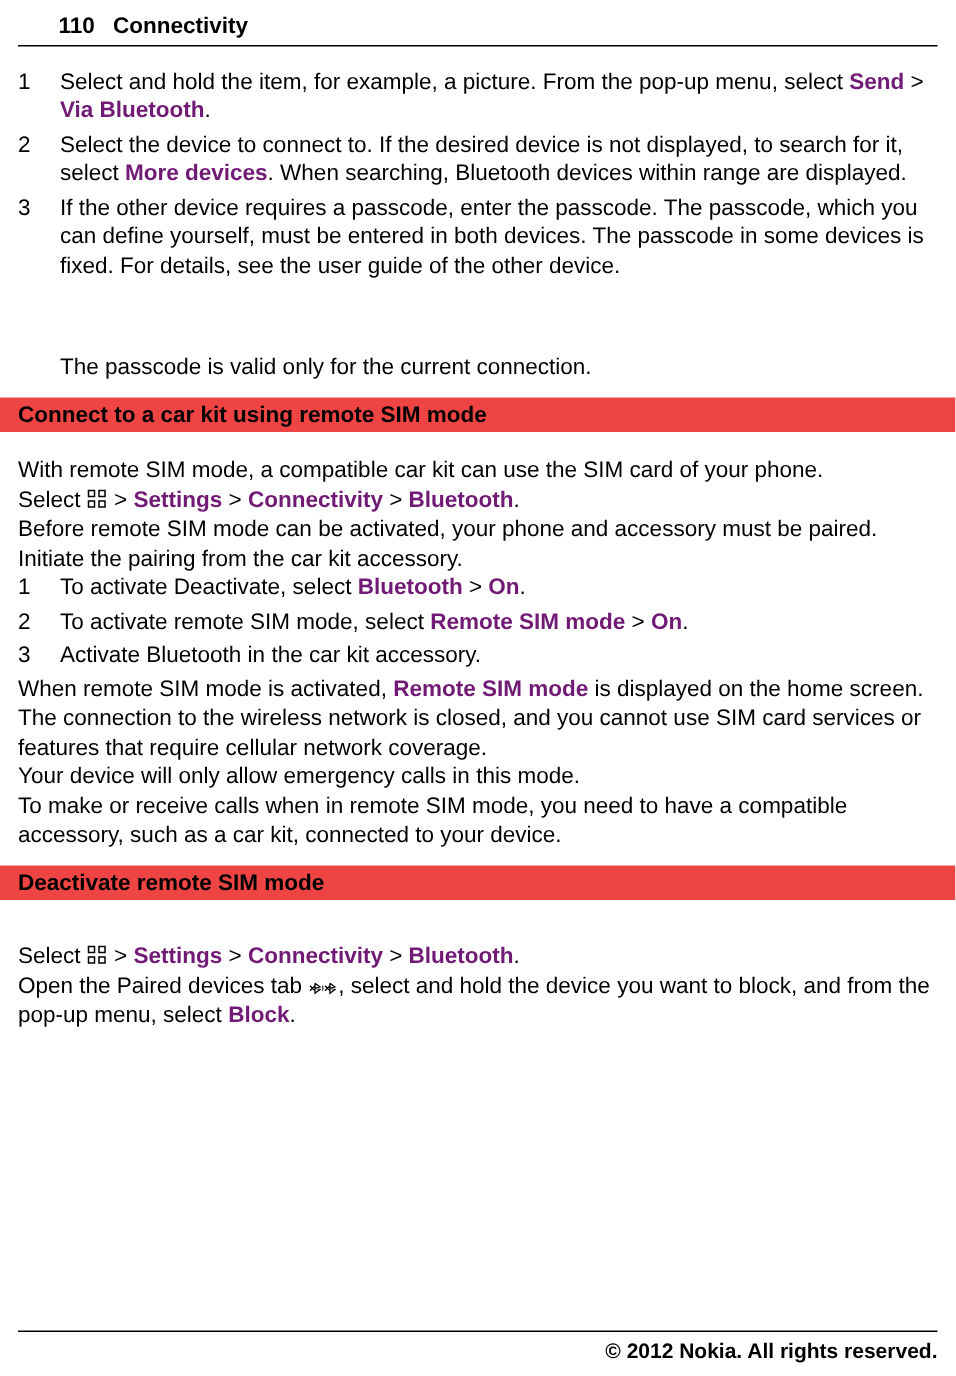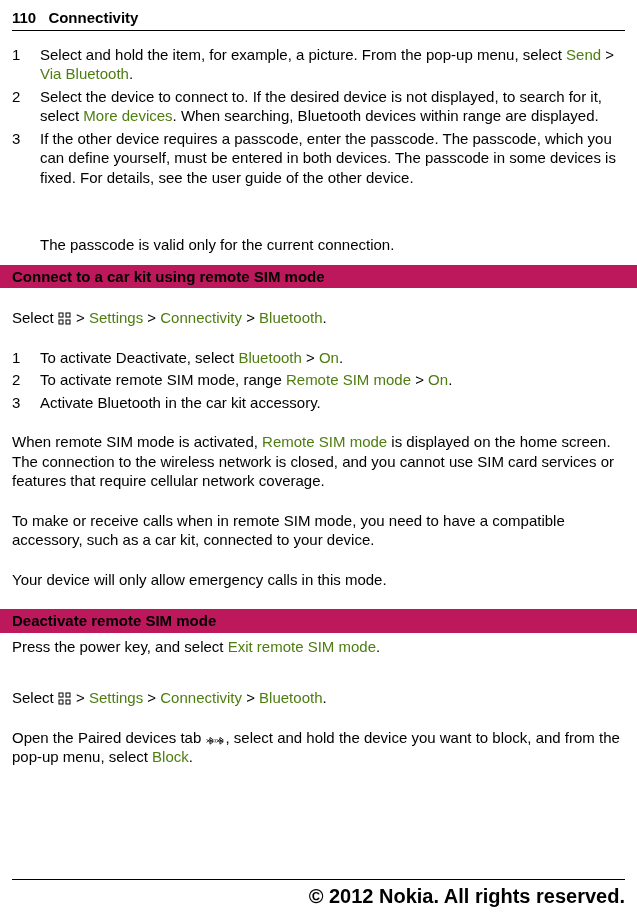--- a/index.html
+++ b/index.html
@@ -24,55 +24,56 @@
       border-bottom: 1.5px solid #000;
       padding-bottom: 2px;
       margin-bottom: 14px;
     }
     .header-row {
       font-weight: bold;
       font-size: 15px;
     }
     .page-num {
       display: inline;
+      margin-left: 27px;
     }
     .section-name {
       display: inline;
       margin-left: 8px;
     }
     .sub-header {
-      background: #be185d;
+      background: #ef4444;
       font-weight: bold;
       padding: 2px 2px;
-      margin: 10px -12px 4px -12px;
+      margin: 10px -12px 16px -12px;
       padding-left: 12px;
       padding-right: 12px;
     }
     ol {
       list-style: none;
       margin: 0;
       padding: 0;
     }
     ol li {
       display: flex;
       margin-bottom: 3px;
     }
     .num {
       width: 28px;
       flex-shrink: 0;
     }
     .litext {
       flex: 1;
     }
     .para {
-      margin: 20px 0;
+      margin: 0 0;
     }
     .bold-inline {
-      font-weight: normal;
-      color: #4d7c0f;
+      font-weight: bold;
+      color: #701a75;
     }
     .icon-menu {
       display: inline-block;
       width: 14px;
       height: 14px;
       vertical-align: middle;
       position: relative;
       top: -1px;
     }
     .icon-menu svg {
@@ -86,21 +87,21 @@
       vertical-align: middle;
     }
     .footer {
       position: absolute;
       bottom: 8px;
       left: 12px;
       right: 12px;
       border-top: 1.5px solid #000;
       text-align: right;
       font-weight: bold;
-      font-size: 20px;
+      font-size: 14px;
       padding-top: 3px;
     }
     .litext-sub {
       padding-left: 28px;
       margin-top: 48px;
     }
   </style>
 </head>
 <body>
 
@@ -129,63 +130,62 @@
     <li>
       <span class="num">3</span>
       <span class="litext">
         <span>If the other device requires a passcode, enter the passcode. The passcode, which you can define yourself, must be entered in both devices. The passcode in some devices is fixed. For details, see the user guide of the other device.</span>
       </span>
     </li>
   </ol>
   <div class="litext-sub">The passcode is valid only for the current connection.</div>
 
   <div class="sub-header">Connect to a car kit using remote SIM mode</div>
+  <div>With remote SIM mode, a compatible car kit can use the SIM card of your phone.</div>
 
   <div class="para">
     <span>Select </span><span class="icon-menu"><svg viewBox="0 0 14 14">
           <rect x="1" y="1" width="4" height="4" fill="none" stroke="#000" stroke-width="1"></rect>
           <rect x="8" y="1" width="4" height="4" fill="none" stroke="#000" stroke-width="1"></rect>
           <rect x="1" y="8" width="4" height="4" fill="none" stroke="#000" stroke-width="1"></rect>
           <rect x="8" y="8" width="4" height="4" fill="none" stroke="#000" stroke-width="1"></rect>
         </svg></span><span> &gt; </span><span class="bold-inline">Settings</span><span> &gt; </span><span class="bold-inline">Connectivity</span><span> &gt; </span><span class="bold-inline">Bluetooth</span><span>.</span>
   </div>
 
+  <div class="para">Before remote SIM mode can be activated, your phone and accessory must be paired. Initiate the pairing from the car kit accessory.</div>
 
   <ol>
     <li>
       <span class="num">1</span>
       <span class="litext">
         <span>To activate Deactivate, select </span><span class="bold-inline">Bluetooth</span><span> &gt; </span><span class="bold-inline">On</span><span>.</span>
       </span>
     </li>
     <li>
       <span class="num">2</span>
       <span class="litext">
-        <span>To activate remote SIM mode, range </span><span class="bold-inline">Remote SIM mode</span><span> &gt; </span><span class="bold-inline">On</span><span>.</span>
+        <span>To activate remote SIM mode, select </span><span class="bold-inline">Remote SIM mode</span><span> &gt; </span><span class="bold-inline">On</span><span>.</span>
       </span>
     </li>
     <li>
       <span class="num">3</span>
       <span class="litext">
         <span>Activate Bluetooth in the car kit accessory.</span>
       </span>
     </li>
   </ol>
 
   <div class="para">
     <span>When remote SIM mode is activated, </span><span class="bold-inline">Remote SIM mode</span><span> is displayed on the home screen. The connection to the wireless network is closed, and you cannot use SIM card services or features that require cellular network coverage.</span>
   </div>
 
+  <div class="para">Your device will only allow emergency calls in this mode.</div>
   <div class="para">To make or receive calls when in remote SIM mode, you need to have a compatible accessory, such as a car kit, connected to your device.</div>
-  <div class="para">Your device will only allow emergency calls in this mode.</div>
 
   <div class="sub-header">Deactivate remote SIM mode</div>
-  <div>
-    <span>Press the power key, and select </span><span class="bold-inline">Exit remote SIM mode</span><span>.</span>
-  </div>
 
   <div style="height:12px"></div>
 
 
   <div class="para">
     <span>Select </span><span class="icon-menu"><svg viewBox="0 0 14 14">
           <rect x="1" y="1" width="4" height="4" fill="none" stroke="#000" stroke-width="1"></rect>
           <rect x="8" y="1" width="4" height="4" fill="none" stroke="#000" stroke-width="1"></rect>
           <rect x="1" y="8" width="4" height="4" fill="none" stroke="#000" stroke-width="1"></rect>
           <rect x="8" y="8" width="4" height="4" fill="none" stroke="#000" stroke-width="1"></rect>

